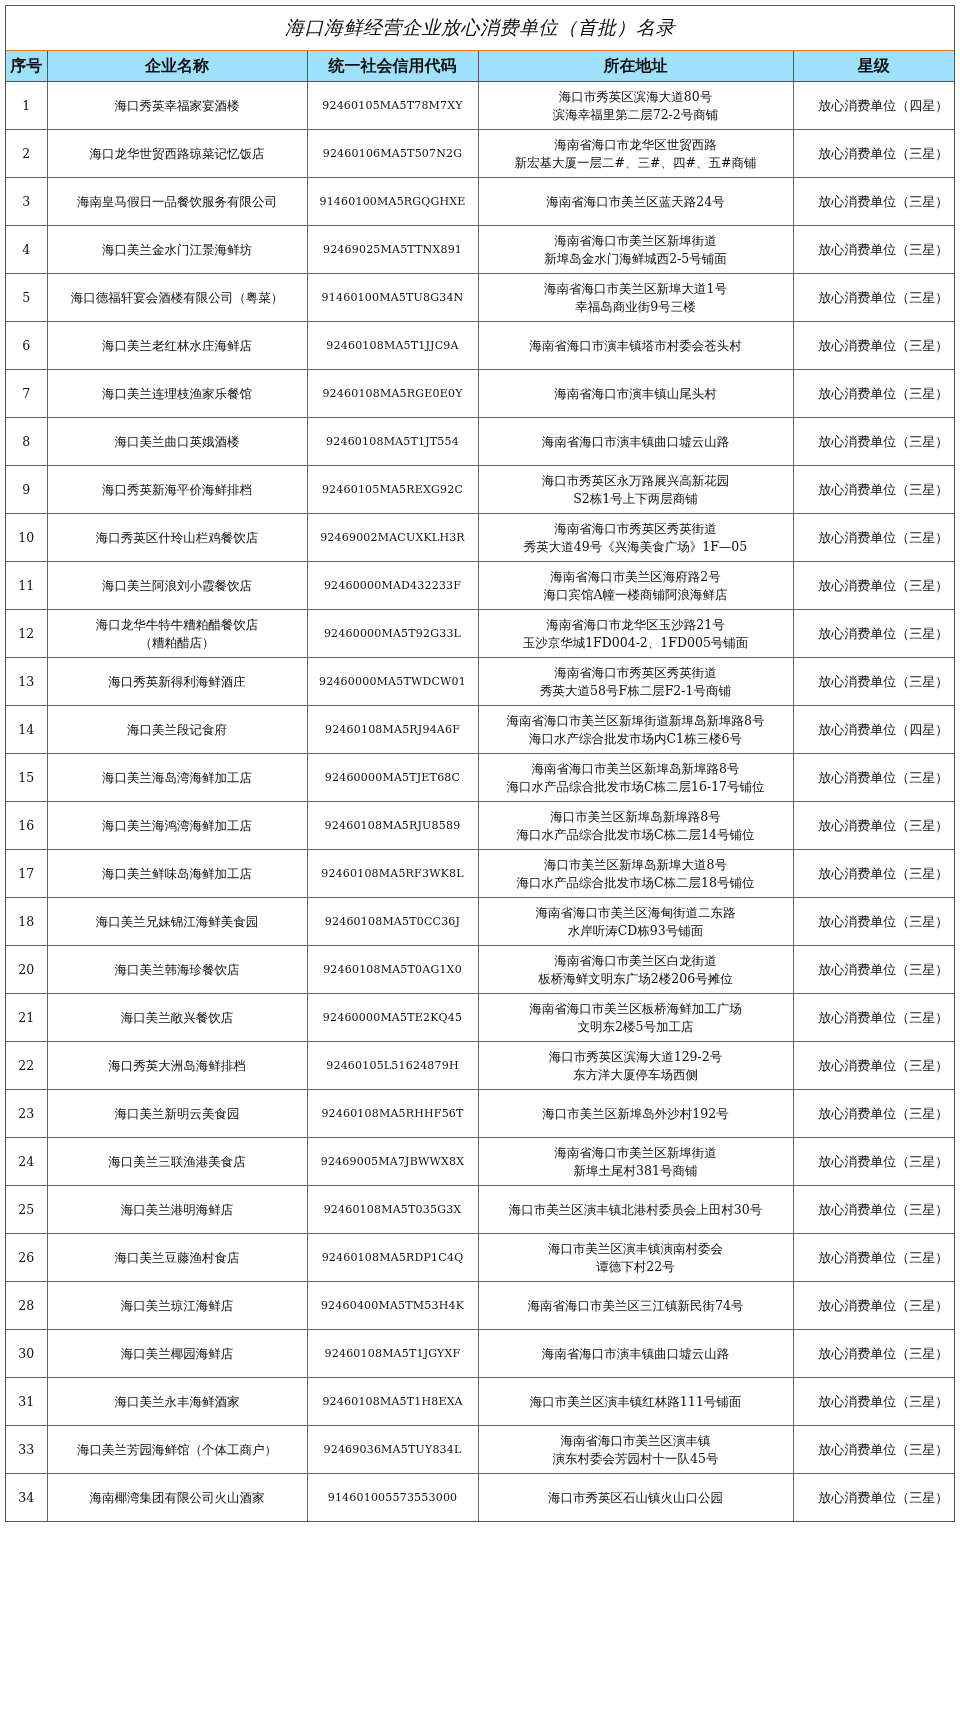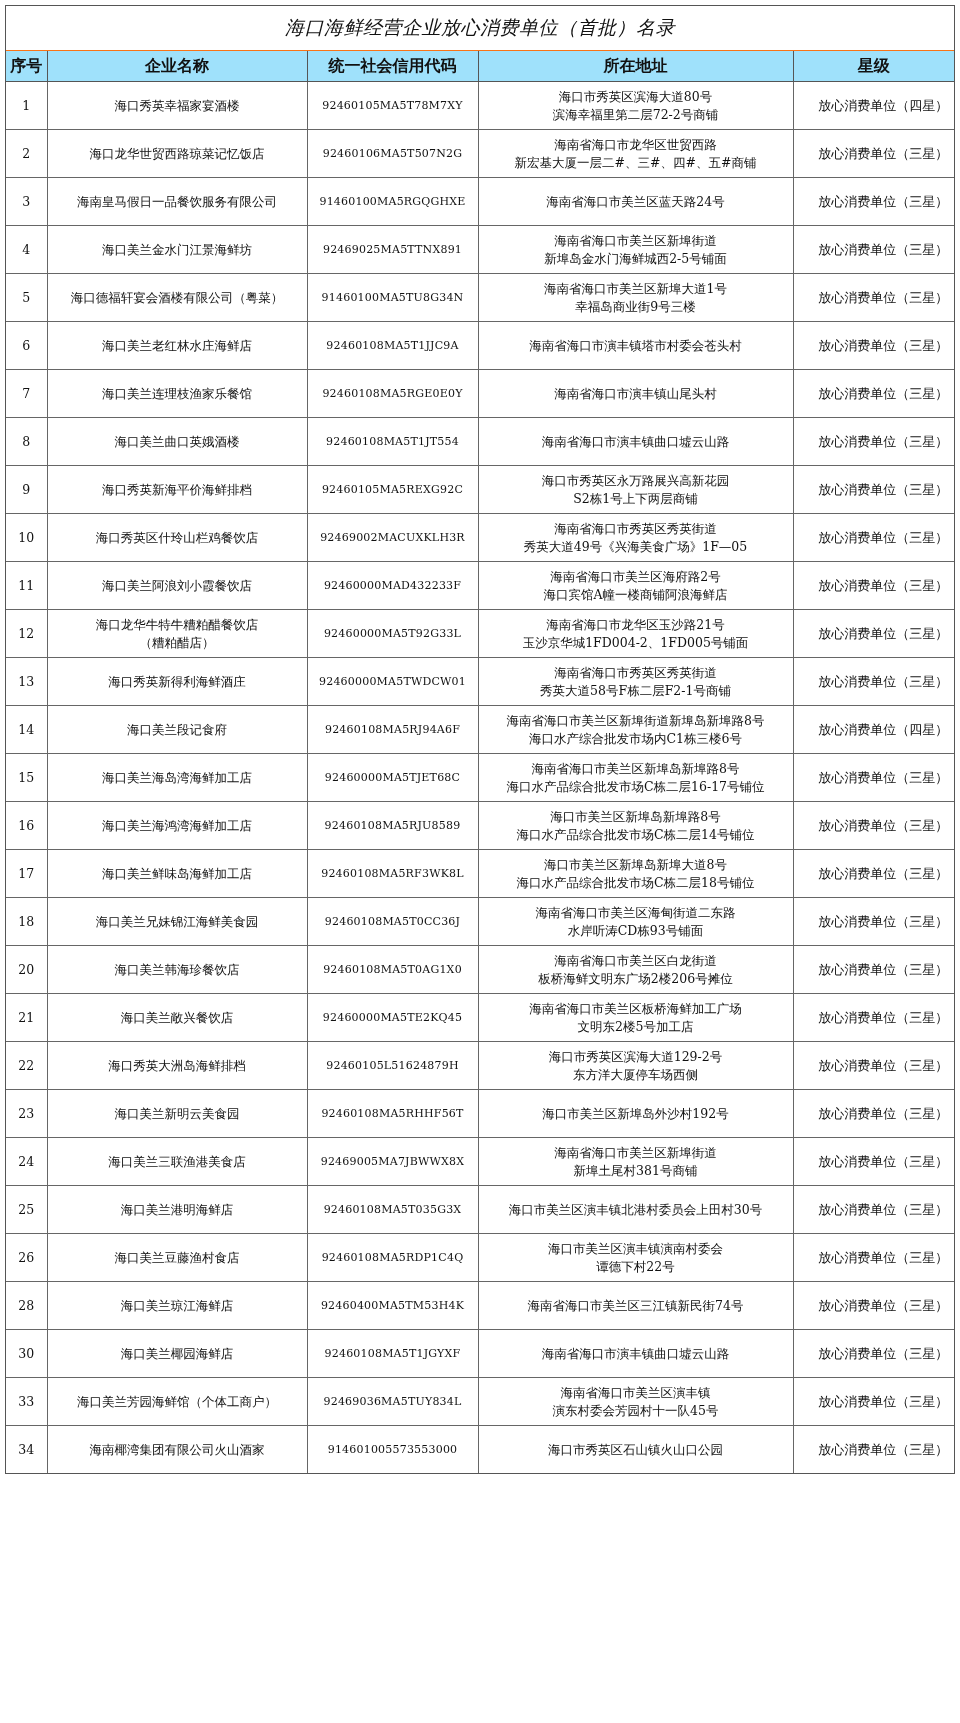--- a/index.html
+++ b/index.html
@@ -351,20 +351,31 @@
           <td class="addr">
             <span>海口美兰椰园海鲜店</span>
           </td>
           <td class="code">92460108MA5T1JGYXF</td>
           <td class="addr">
             <span>海南省海口市演丰镇曲口墟云山路</span>
           </td>
           <td class="star">放心消费单位（三星）</td>
         </tr>
         <tr>
+          <td>31</td>
+          <td class="addr">
+            <span>海口美兰永丰海鲜酒家</span>
+          </td>
+          <td class="code">92460108MA5T1H8EXA</td>
+          <td class="addr">
+            <span>海口市美兰区演丰镇红林路111号铺面</span>
+          </td>
+          <td class="star">放心消费单位（三星）</td>
+        </tr>
+        <tr>
           <td>33</td>
           <td class="addr">
             <span>海口美兰芳园海鲜馆（个体工商户）</span>
           </td>
           <td class="code">92469036MA5TUY834L</td>
           <td class="addr">
             <span>海南省海口市美兰区演丰镇</span>
             <span>演东村委会芳园村十一队45号</span>
           </td>
           <td class="star">放心消费单位（三星）</td>

